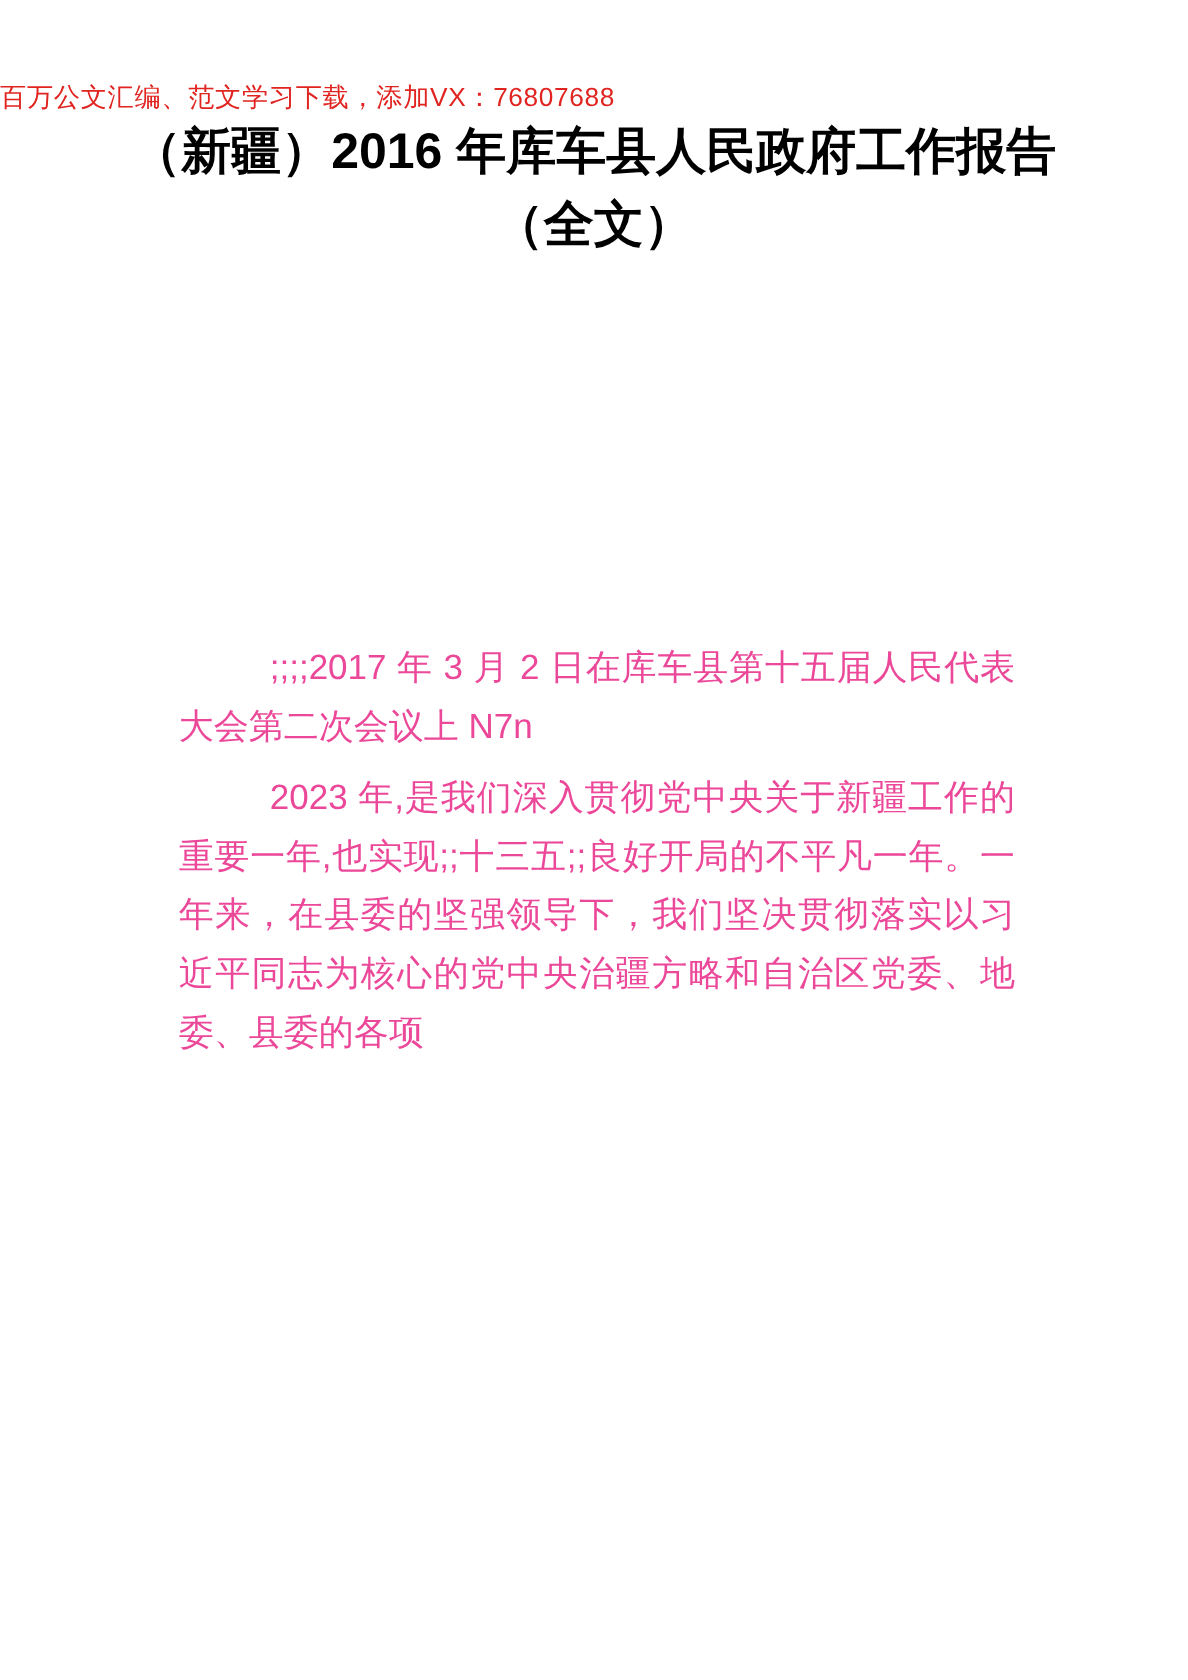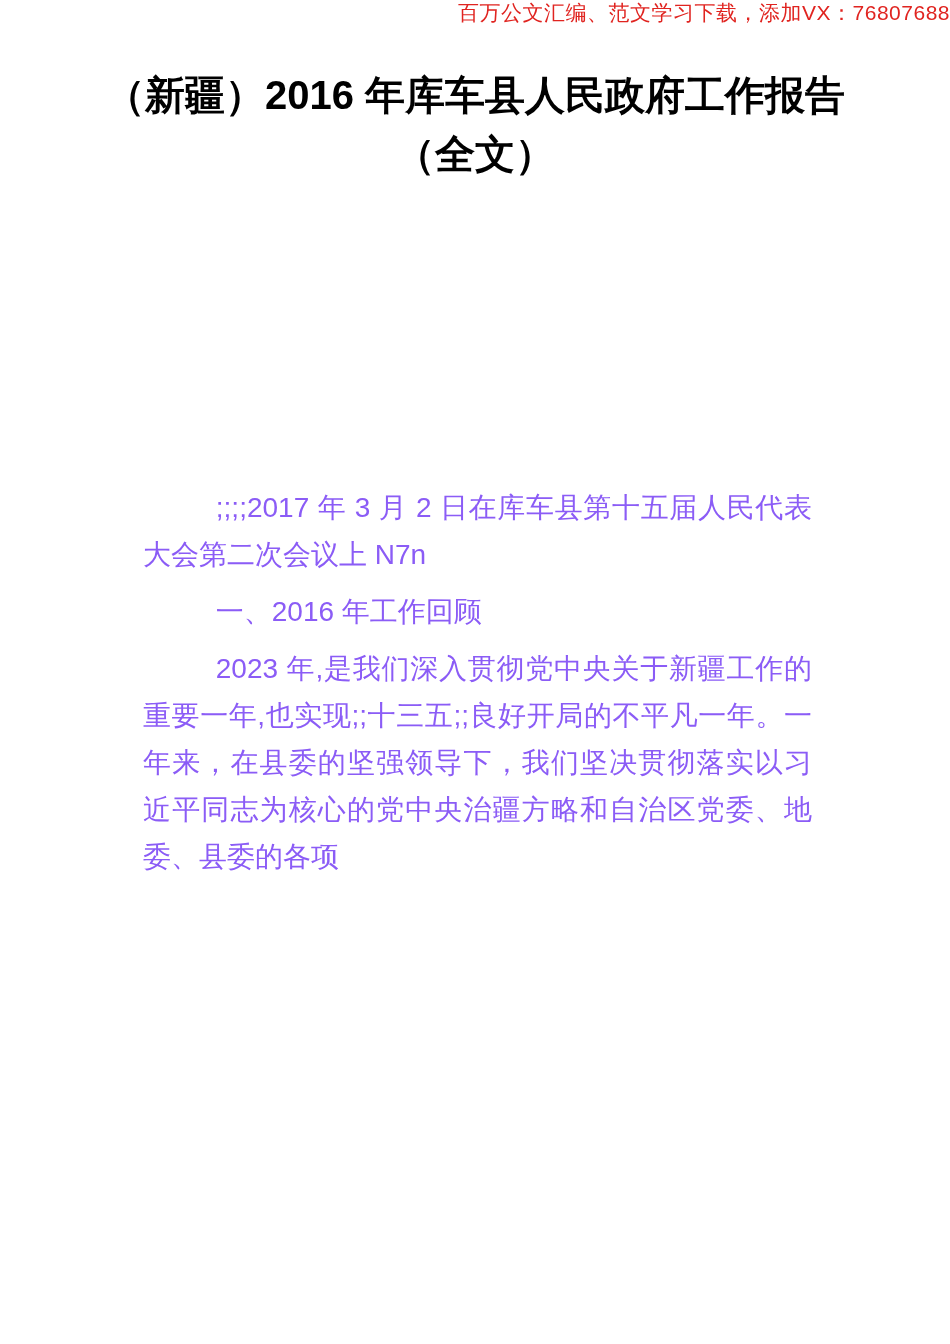--- a/index.html
+++ b/index.html
@@ -12,42 +12,42 @@
     overflow: hidden;
   }
   .page {
     width: 950px;
     height: 1344px;
     background: #ffffff;
     position: relative;
     overflow: hidden;
   }
   .header-notice {
-    text-align: right;
+    padding-top: 66px;
+    text-align: left;
     font-size: 21px;
     line-height: 26px;
     color: #e02420;
     letter-spacing: 0.5px;
   }
   .doc-title {
-    margin-top: 40px;
     padding: 0 70px;
     text-align: center;
     font-size: 40px;
     font-weight: 700;
     line-height: 59px;
     color: #000000;
   }
   .doc-body {
     margin-top: 300px;
     padding-left: 143px;
     padding-right: 138px;
     font-size: 28px;
     line-height: 47px;
-    color: #8b5cf6;
+    color: #ec4899;
     text-align: justify;
   }
   .doc-body p {
     margin-bottom: 10px;
     word-break: break-all;
   }
   .indent-large { text-indent: 2.6em; }
   .indent-small { text-indent: 1.85em; }
 </style>
 </head>
@@ -57,17 +57,16 @@
 
   <div class="header-notice">百万公文汇编、范文学习下载，添加VX：76807688</div>
 
   <h1 class="doc-title">
     <span>（新疆）2016 年库车县人民政府工作报告</span><br>
     <span>（全文）</span>
   </h1>
 
   <div class="doc-body">
     <p class="indent-large">;;;;2017 年 3 月 2 日在库车县第十五届人民代表大会第二次会议上 N7n</p>
-    <p class="indent-large">一、2016 年工作回顾</p>
     <p class="indent-large">2023 年,是我们深入贯彻党中央关于新疆工作的重要一年,也实现;;十三五;;良好开局的不平凡一年。一年来，在县委的坚强领导下，我们坚决贯彻落实以习近平同志为核心的党中央治疆方略和自治区党委、地委、县委的各项</p>
   </div>
 
 </div>
 
 </body></html>

